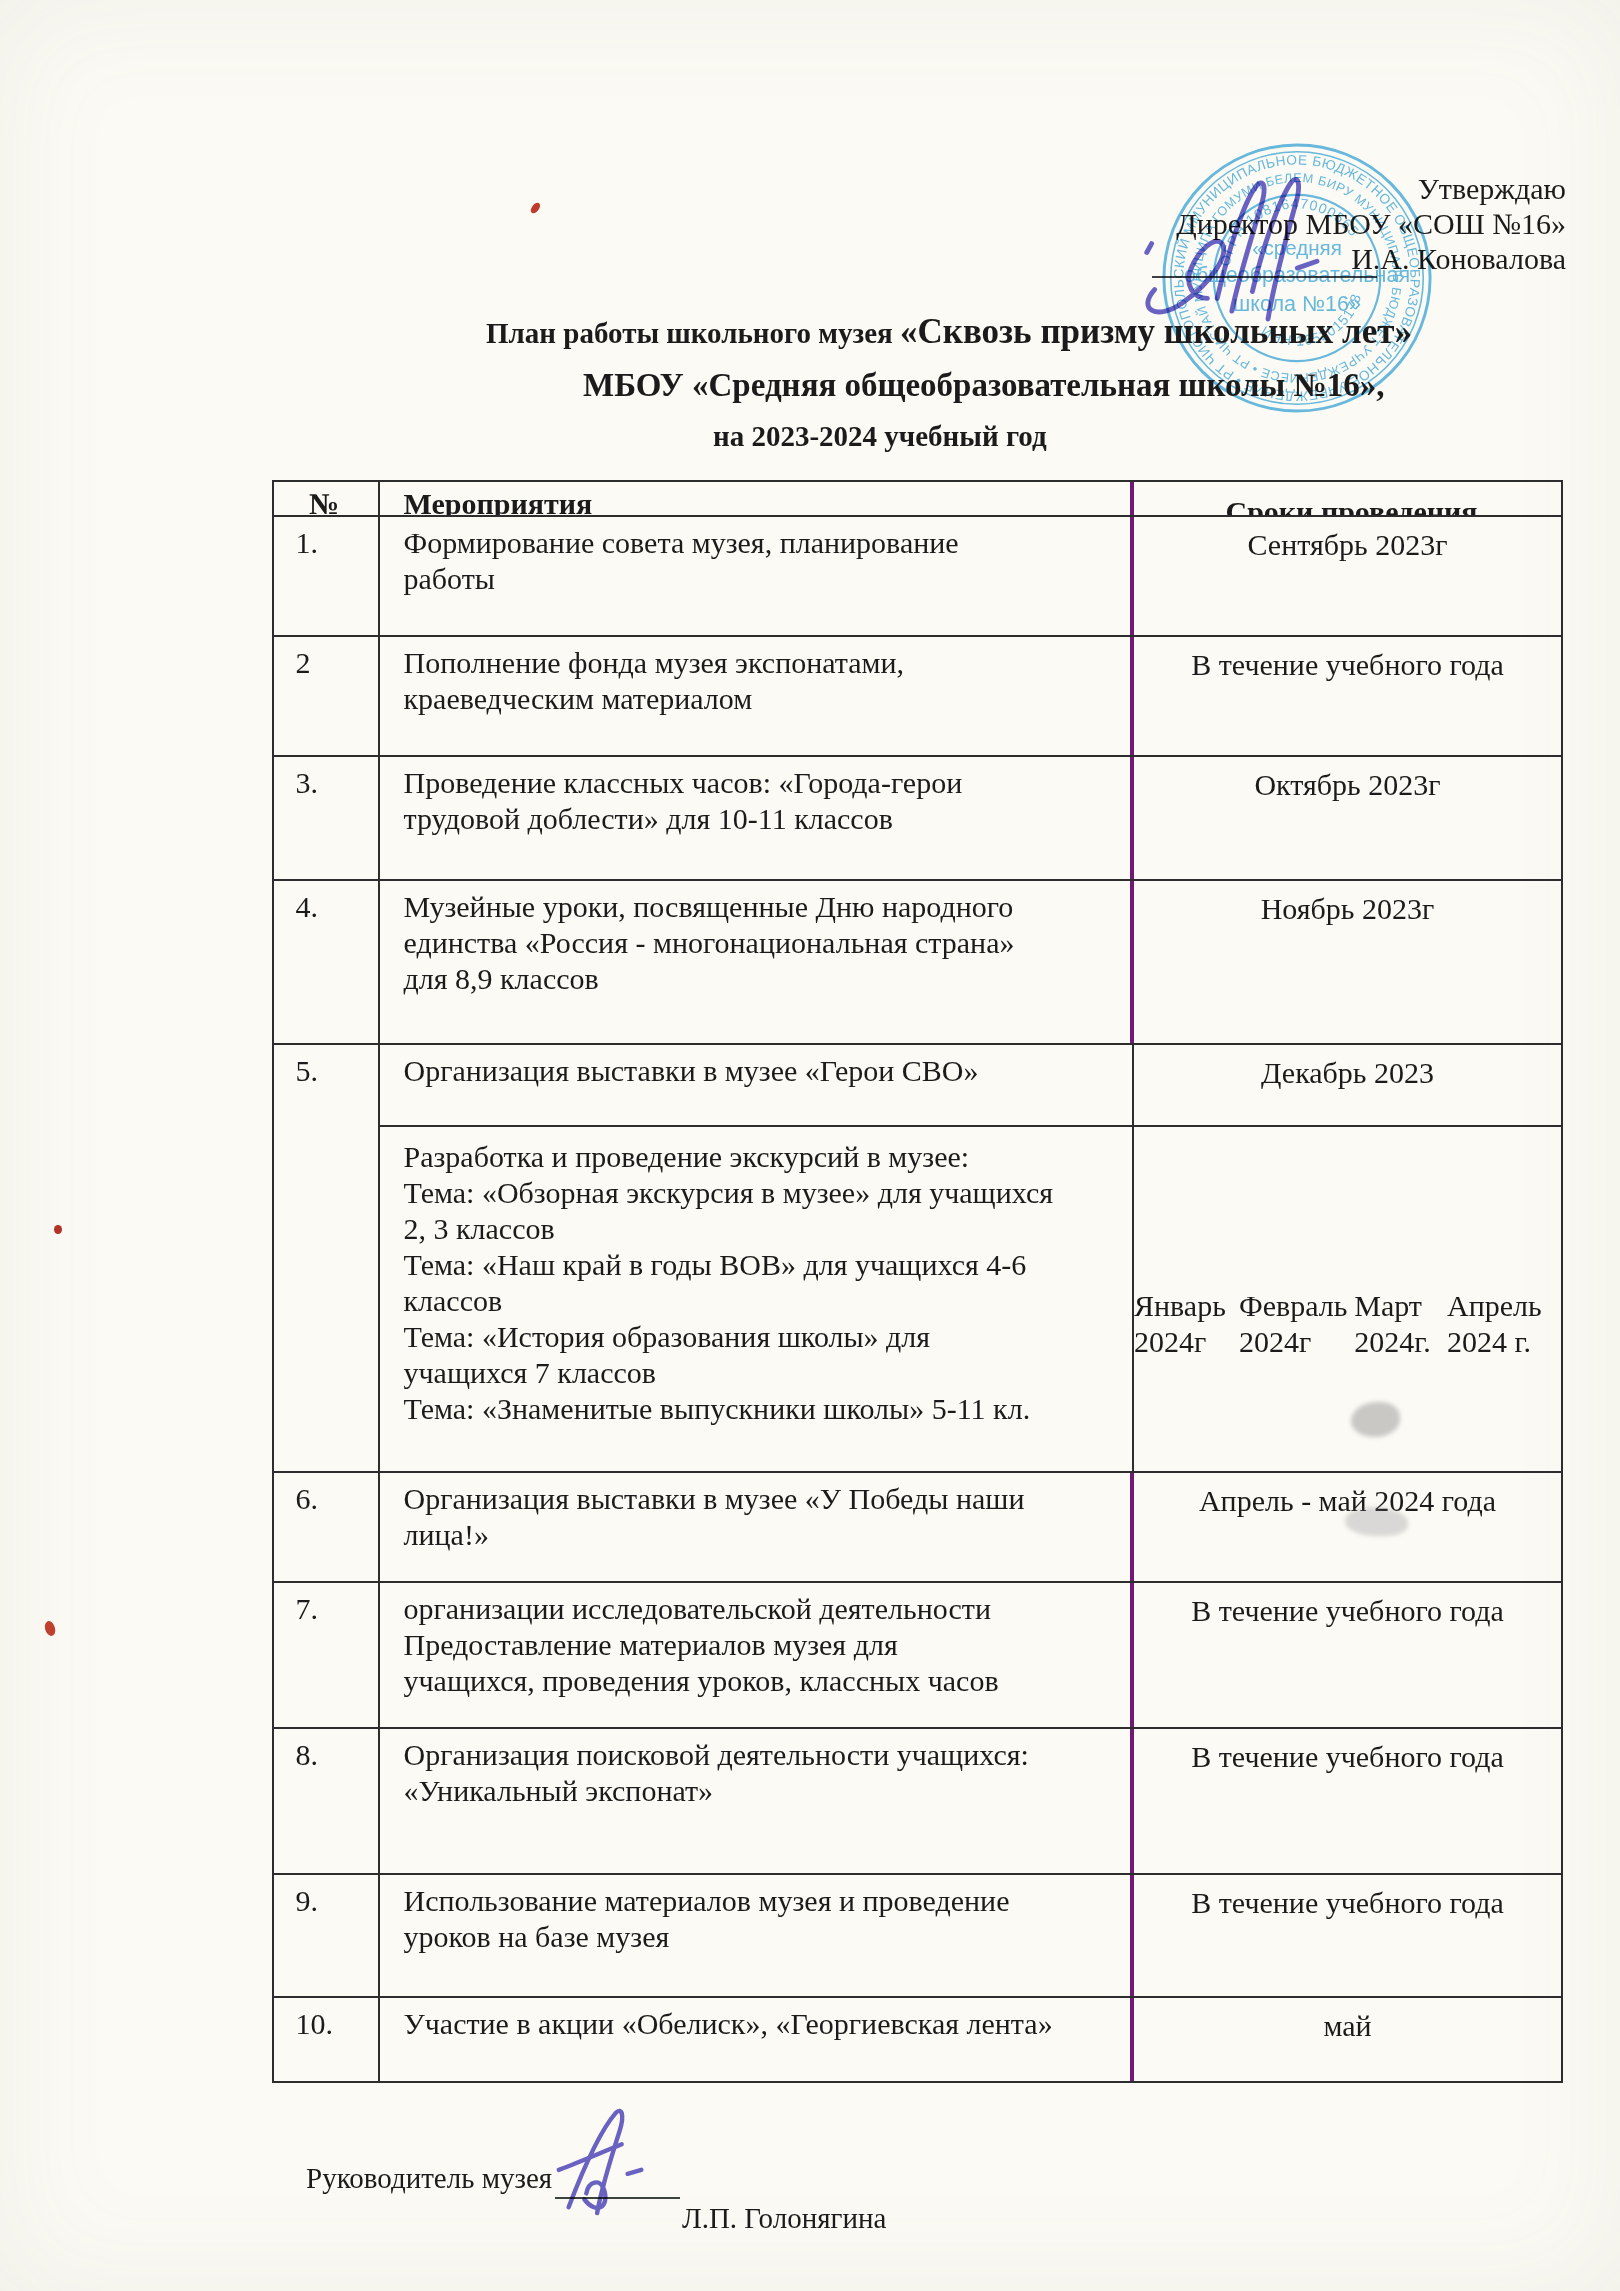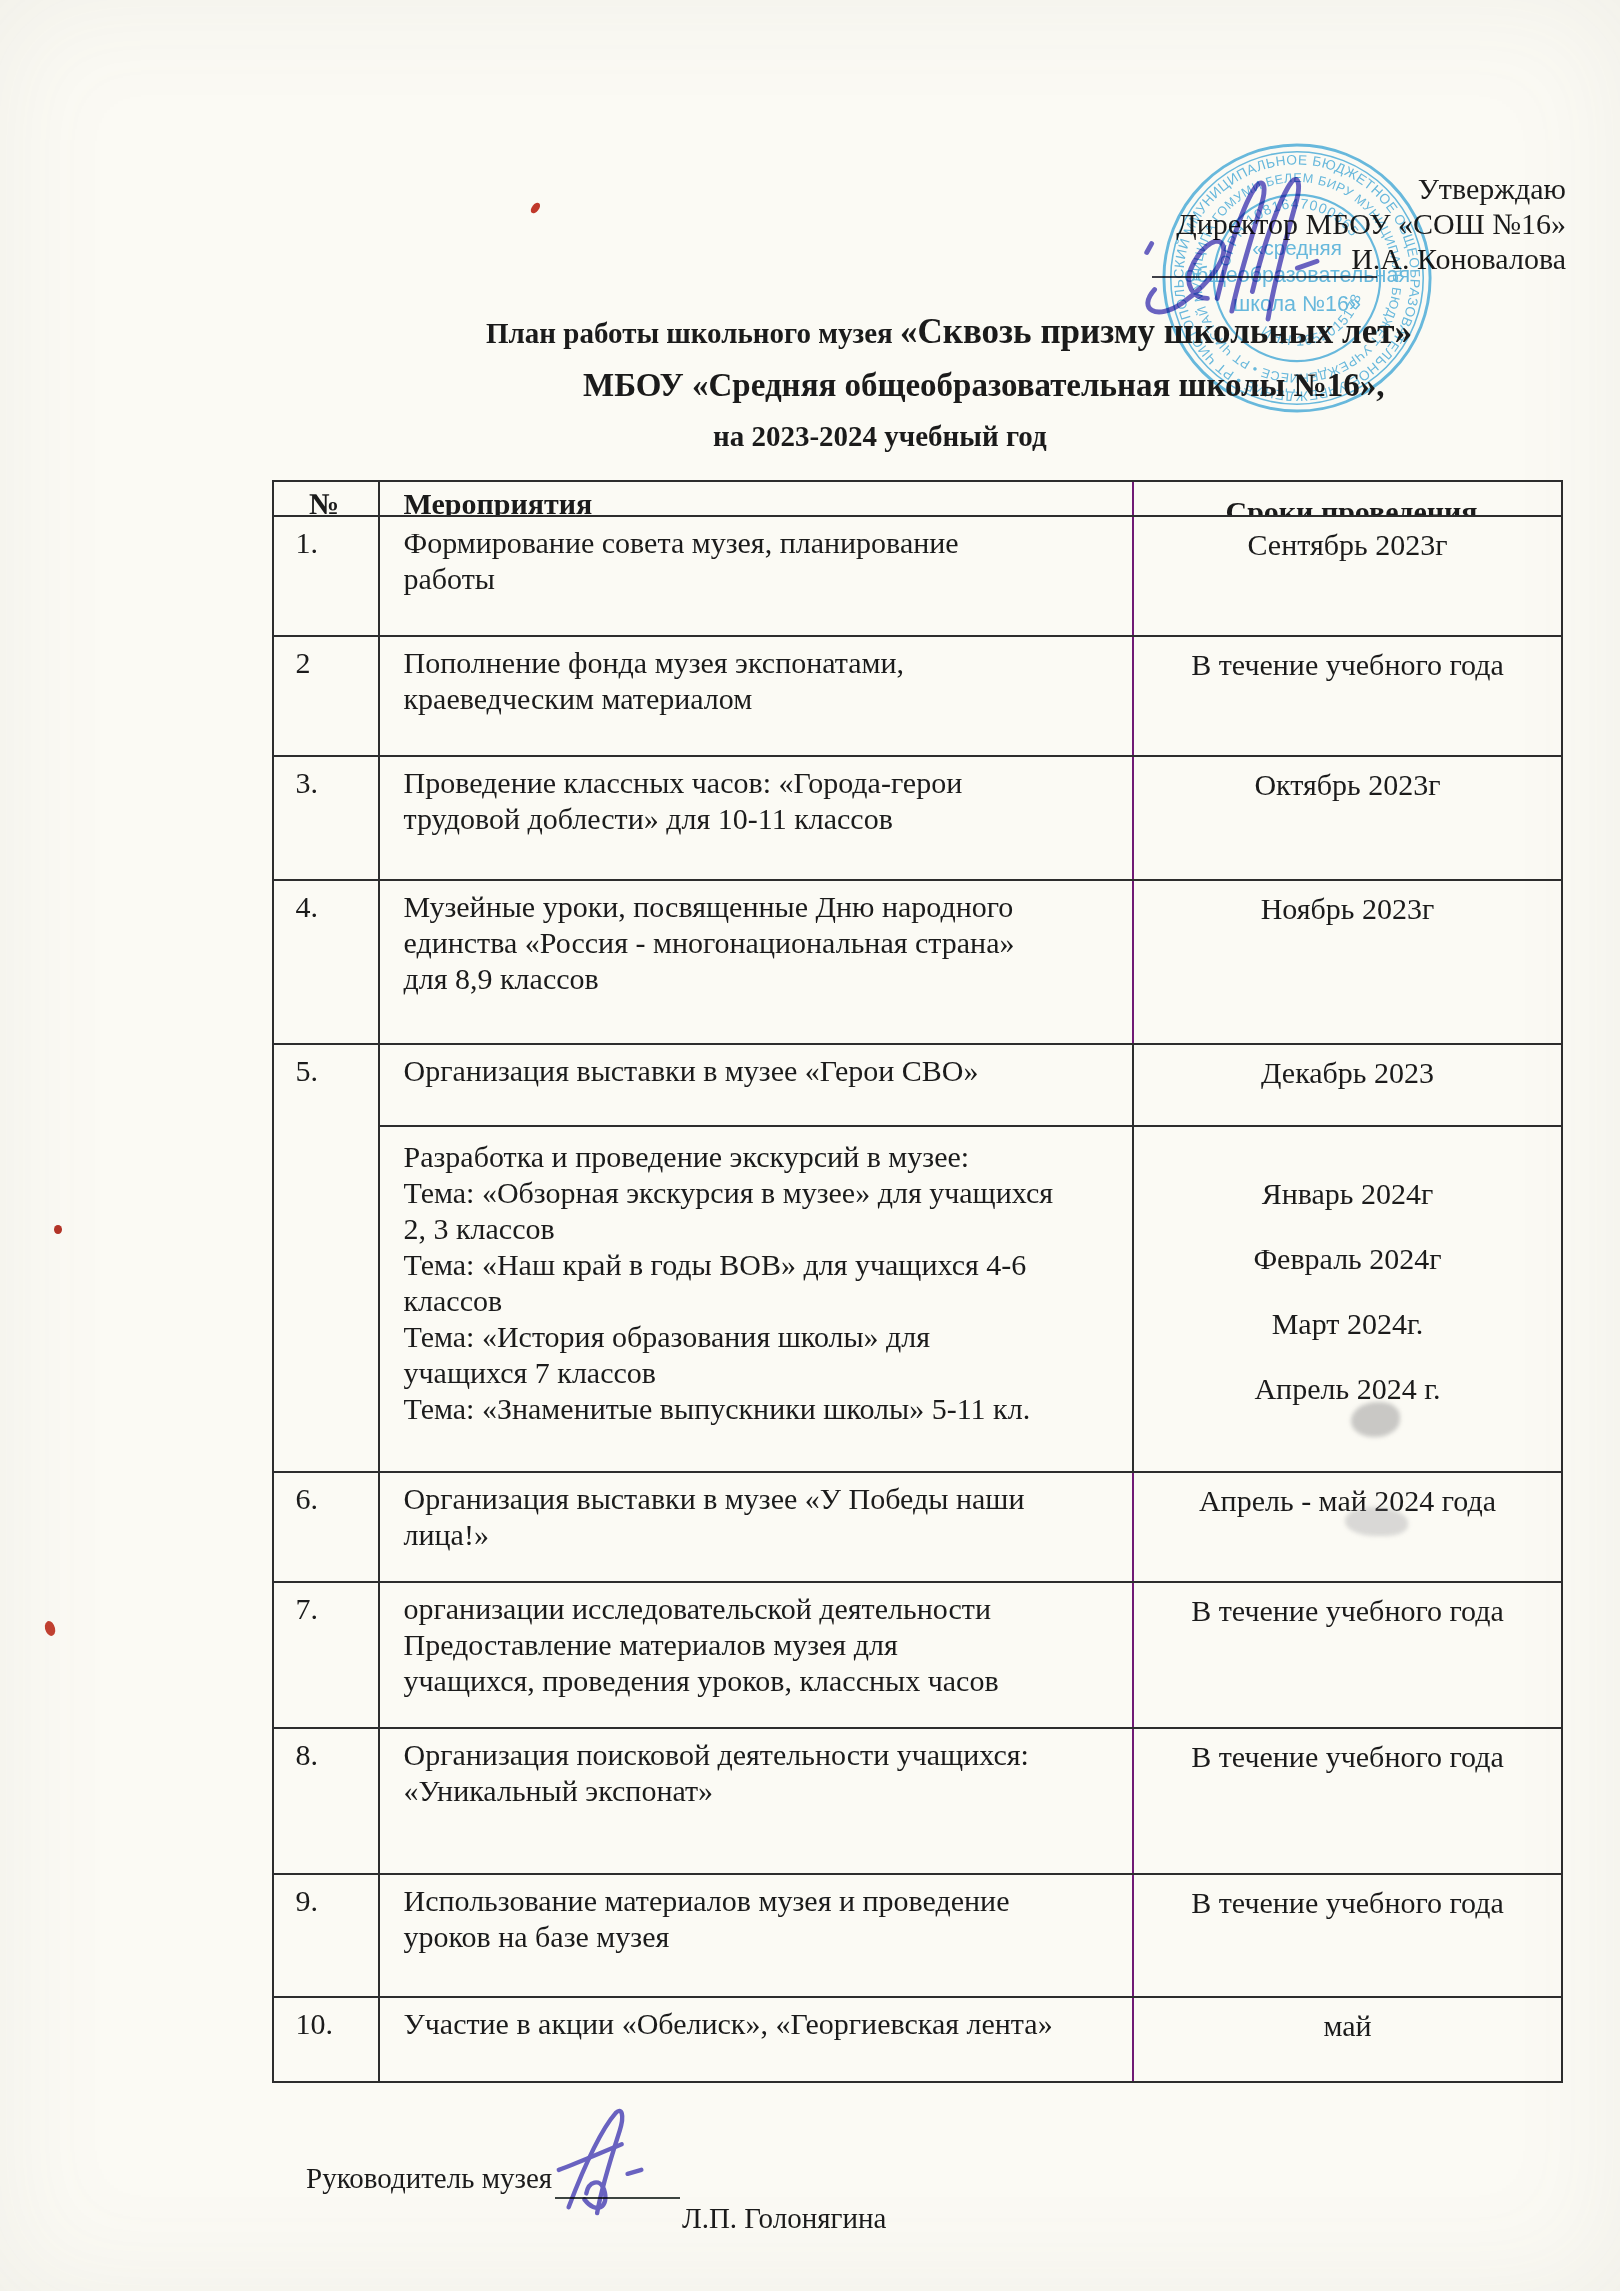--- a/index.html
+++ b/index.html
@@ -23,35 +23,35 @@
   
   .tbl{
     position:absolute; left:272px; top:480px; width:1291px;
     border:2.9px solid #2d2d2d; box-sizing:border-box;
     font-size:30px; line-height:36px;
   }
   .trow{ display:grid; grid-template-columns:106px 754px 1fr; border-bottom:2px solid #2d2d2d; box-sizing:border-box; }
   .trow:last-child{ border-bottom:none; }
   .cell{ box-sizing:border-box; overflow:hidden; }
   .c-num{ border-right:2px solid #2d2d2d; padding:7.8px 3.9px 0 21.6px; }
-  .c-act{ border-right:2px solid #701a75; padding:7.8px 17.6px 0 23.5px; }
+  .c-act{ border-right:4px solid #701a75; padding:7.8px 17.6px 0 23.5px; }
   .c-per{ text-align:center; padding-top:9.8px; }
   .thead{ font-weight:bold; }
   .thead .c-num{ text-align:center; padding-left:0; padding-top:3.9px; }
   .thead .c-act{ padding-top:3.9px; }
   .thead .c-per{ padding-top:12px;margin-left:8px; }
   .h38{height:35px} .h122{height:120px} .h127{height:124px} .h167{height:164px}
   .h112{height:110px} .h149{height:146px} .h126{height:123px} .h85{height:83px}
   .trow5{ display:grid; grid-template-columns:106px 754px 1fr; grid-template-rows:82px 344px;
           border-bottom:2px solid #2d2d2d; box-sizing:border-box; }
   .r5-num{ grid-row:1/3; border-right:2px solid #2d2d2d; padding:7.8px 3.9px 0 21.6px; }
   .r5-acta{ border-right:2px solid #2d2d2d; border-bottom:2px solid #2d2d2d; padding:7.8px 17.6px 0 23.5px; }
   .r5-pera{ border-bottom:2px solid #2d2d2d; text-align:center; padding-top:9.8px; }
   .r5-actb{ border-right:2px solid #2d2d2d; padding:11.8px 9.8px 0 23.5px; }
-  .r5-perb{ display:flex; flex-direction:column; align-items:center; padding-top:49px; row-gap:29px; }
+  .r5-perb{ display:flex; flex-direction:row; align-items:center; padding-top:49px; row-gap:29px; }
   .ln{ white-space:nowrap; }
   
   .footer-text{ font-size:29px; white-space:nowrap; }
   
   .stamp{ mix-blend-mode:multiply; opacity:0.92; }
   .sig{ mix-blend-mode:multiply; }
   
   .speck{ position:absolute; }
   .smudge{ position:absolute; filter:blur(2px); }
 </style>

